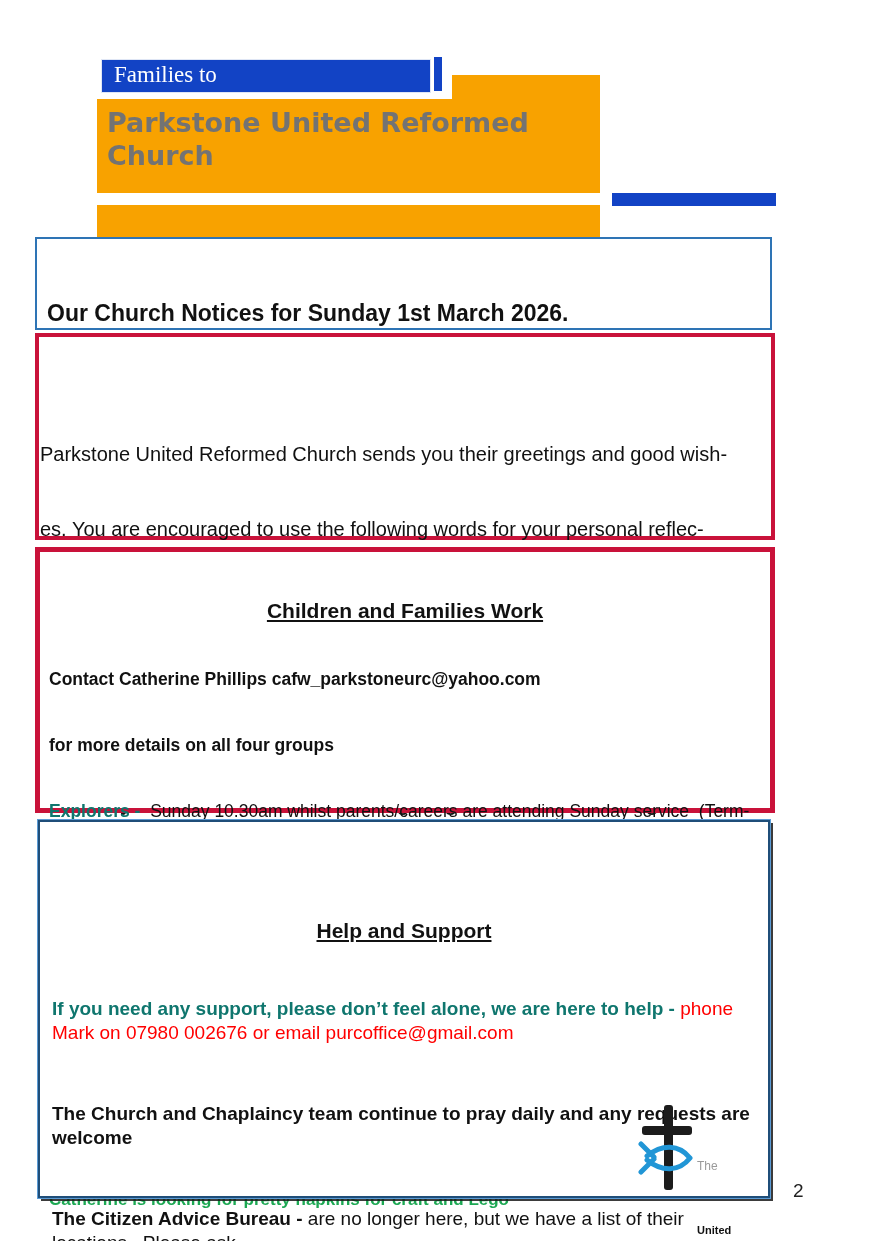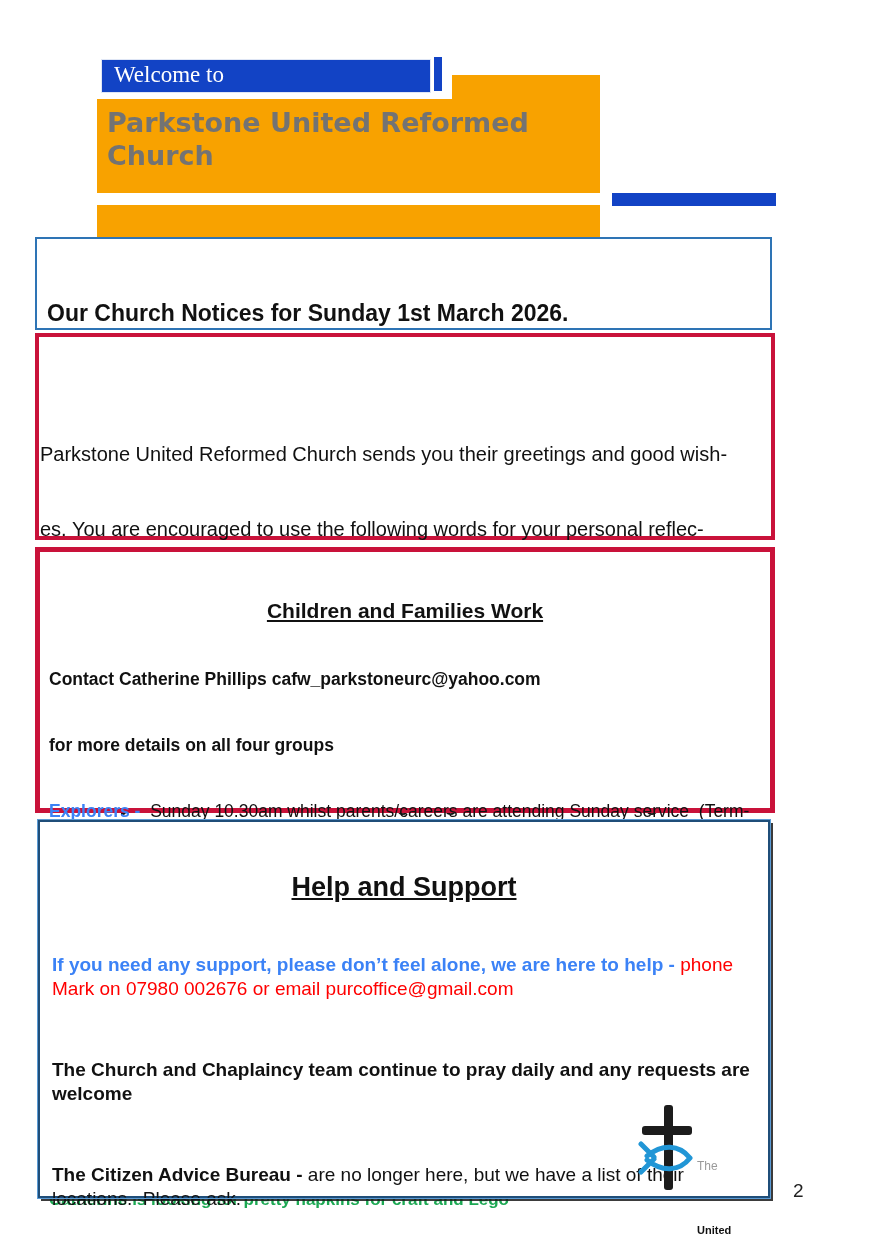--- a/index.html
+++ b/index.html
@@ -46,32 +46,32 @@
   .author { font-weight:normal; font-style:italic; }
 
   .children-box {
     left:35px; top:547px; width:740px; height:266px;
     border:5px solid #C9123A; padding:2px 9px;
     font-size:17.5px; line-height:22px;
   }
   .children-title { text-align:center; font-size:21px; line-height:26px; font-weight:bold; text-decoration:underline; }
   .b { font-weight:bold; }
   .red { color:#FF0000; }
-  .redb { color:#3b82f6; font-weight:bold; }
+  .redb { color:#0f766e; font-weight:bold; }
   .mt8 { margin-top:8px; }
   .messy-row { margin-top:14px; }
   .napkins { margin-top:5px; font-size:17px; line-height:26px; font-weight:bold; color:#1CA853; }
 
   .help-box {
     left:38px; top:820px; width:732px; height:378px;
     border:2px solid #1F4E79; outline:1px solid #5B9BD5;
     box-shadow:3px 3px 0 rgba(25,25,25,0.85);
     padding:4px 12px; font-size:19px; line-height:24px;
   }
-  .help-title { text-align:center; font-size:27px; line-height:26px; font-weight:bold; text-decoration:underline; margin-bottom:5px; }
+  .help-title { text-align:center; font-size:21px; line-height:26px; font-weight:bold; text-decoration:underline; margin-bottom:5px;margin-top:44px; }
   .help-box p { margin:0 0 9px 0; }
 
   
   .urc-logo { position:absolute; right:8px; bottom:3px; width:118px; height:88px; }
   .cross-v { position:absolute; left:22px; top:0;  width:9px;  height:85px; background:#1c1c1c; border-radius:3px; }
   .cross-h { position:absolute; left:0;  top:21px; width:50px; height:9px;  background:#1c1c1c; border-radius:3px; }
   .fish { position:absolute; left:-4px; top:32px; }
   .logo-text { position:absolute; left:55px; top:6px; }
   .logo-the  { color:#9a9a9a; font-size:12px; line-height:15px; }
   .logo-line { font-weight:bold; font-size:11px; line-height:16px; color:#111; }
@@ -79,21 +79,21 @@
   .page-number { left:793px; top:1180px; font-size:19px; color:#222; }
 </style>
 </head>
 <body>
 
 <div class="page">
 
   <div class="abs orange-notch"></div>
   <div class="abs orange-main"></div>
   <div class="abs orange-strip"></div>
-  <div class="abs welcome-bar"><span>Welcome to</span></div>
+  <div class="abs welcome-bar"><span>Families to</span></div>
   <div class="abs welcome-tick"></div>
   <div class="abs blue-side-bar"></div>
   <div class="abs header-title">
     <div>Parkstone United Reformed</div>
     <div>Church</div>
   </div>
 
   <div class="abs tbox notices-box">
     <div><span>Our Church Notices for Sunday 1st March 2026.</span></div>
     <div><span>Second Sunday after Lent : </span><span class="reg">Our Morning Worship will be led by</span></div>

